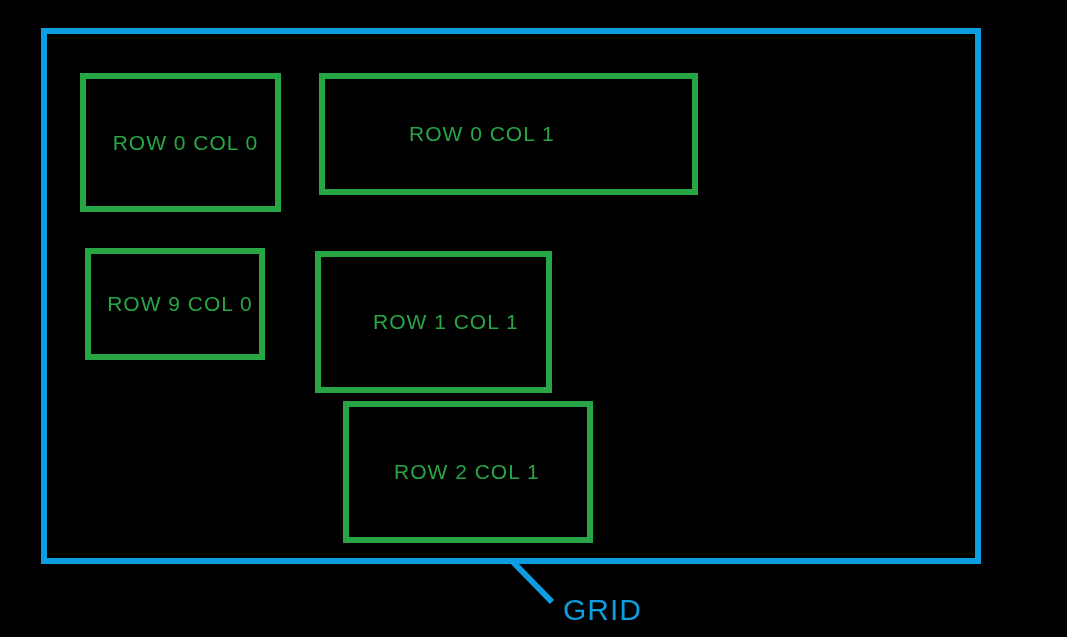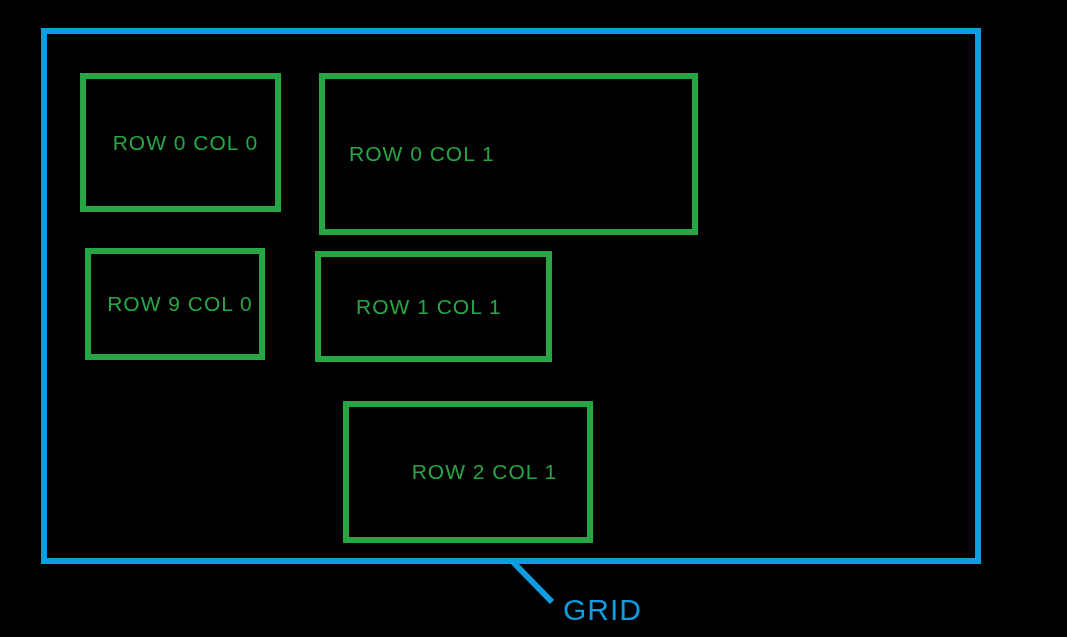--- a/index.html
+++ b/index.html
@@ -37,28 +37,28 @@
     color: var(--green);
     font-size: 21px;
     letter-spacing: 1px;
     display: flex;
     align-items: center;
     justify-content: center;
     white-space: nowrap;
     padding-left: 10px;
   }
   .cell-r0c0 { left: 80px;  top: 73px;  width: 201px; height: 139px; }
-  .cell-r0c1 { left: 319px; top: 73px;  width: 379px; height: 162px;
-               justify-content: flex-start; padding-left: 24px; }
+  .cell-r0c1 { left: 319px; top: 73px;  width: 379px; height: 122px;
+               justify-content: flex-start; padding-left: 84px; }
   .cell-r1c0 { left: 85px;  top: 248px; width: 180px; height: 112px; }
-  .cell-r1c1 { left: 315px; top: 251px; width: 237px; height: 111px;
-               justify-content: flex-start; padding-left: 35px; }
+  .cell-r1c1 { left: 315px; top: 251px; width: 237px; height: 142px;
+               justify-content: flex-start; padding-left: 52px; }
   .cell-r1c2 { left: 748px; top: 244px; width: 197px; height: 114px; }
   .cell-r2c1 { left: 343px; top: 401px; width: 250px; height: 142px;
-               justify-content: center; padding-left: 33px; }
+               justify-content: flex-start; padding-left: 45px; }
   
   .callout-svg {
     position: absolute;
     left: 0; top: 0;
     width: 1067px;
     height: 637px;
     pointer-events: none;
   }
   .callout-svg line {
     stroke: var(--blue);

